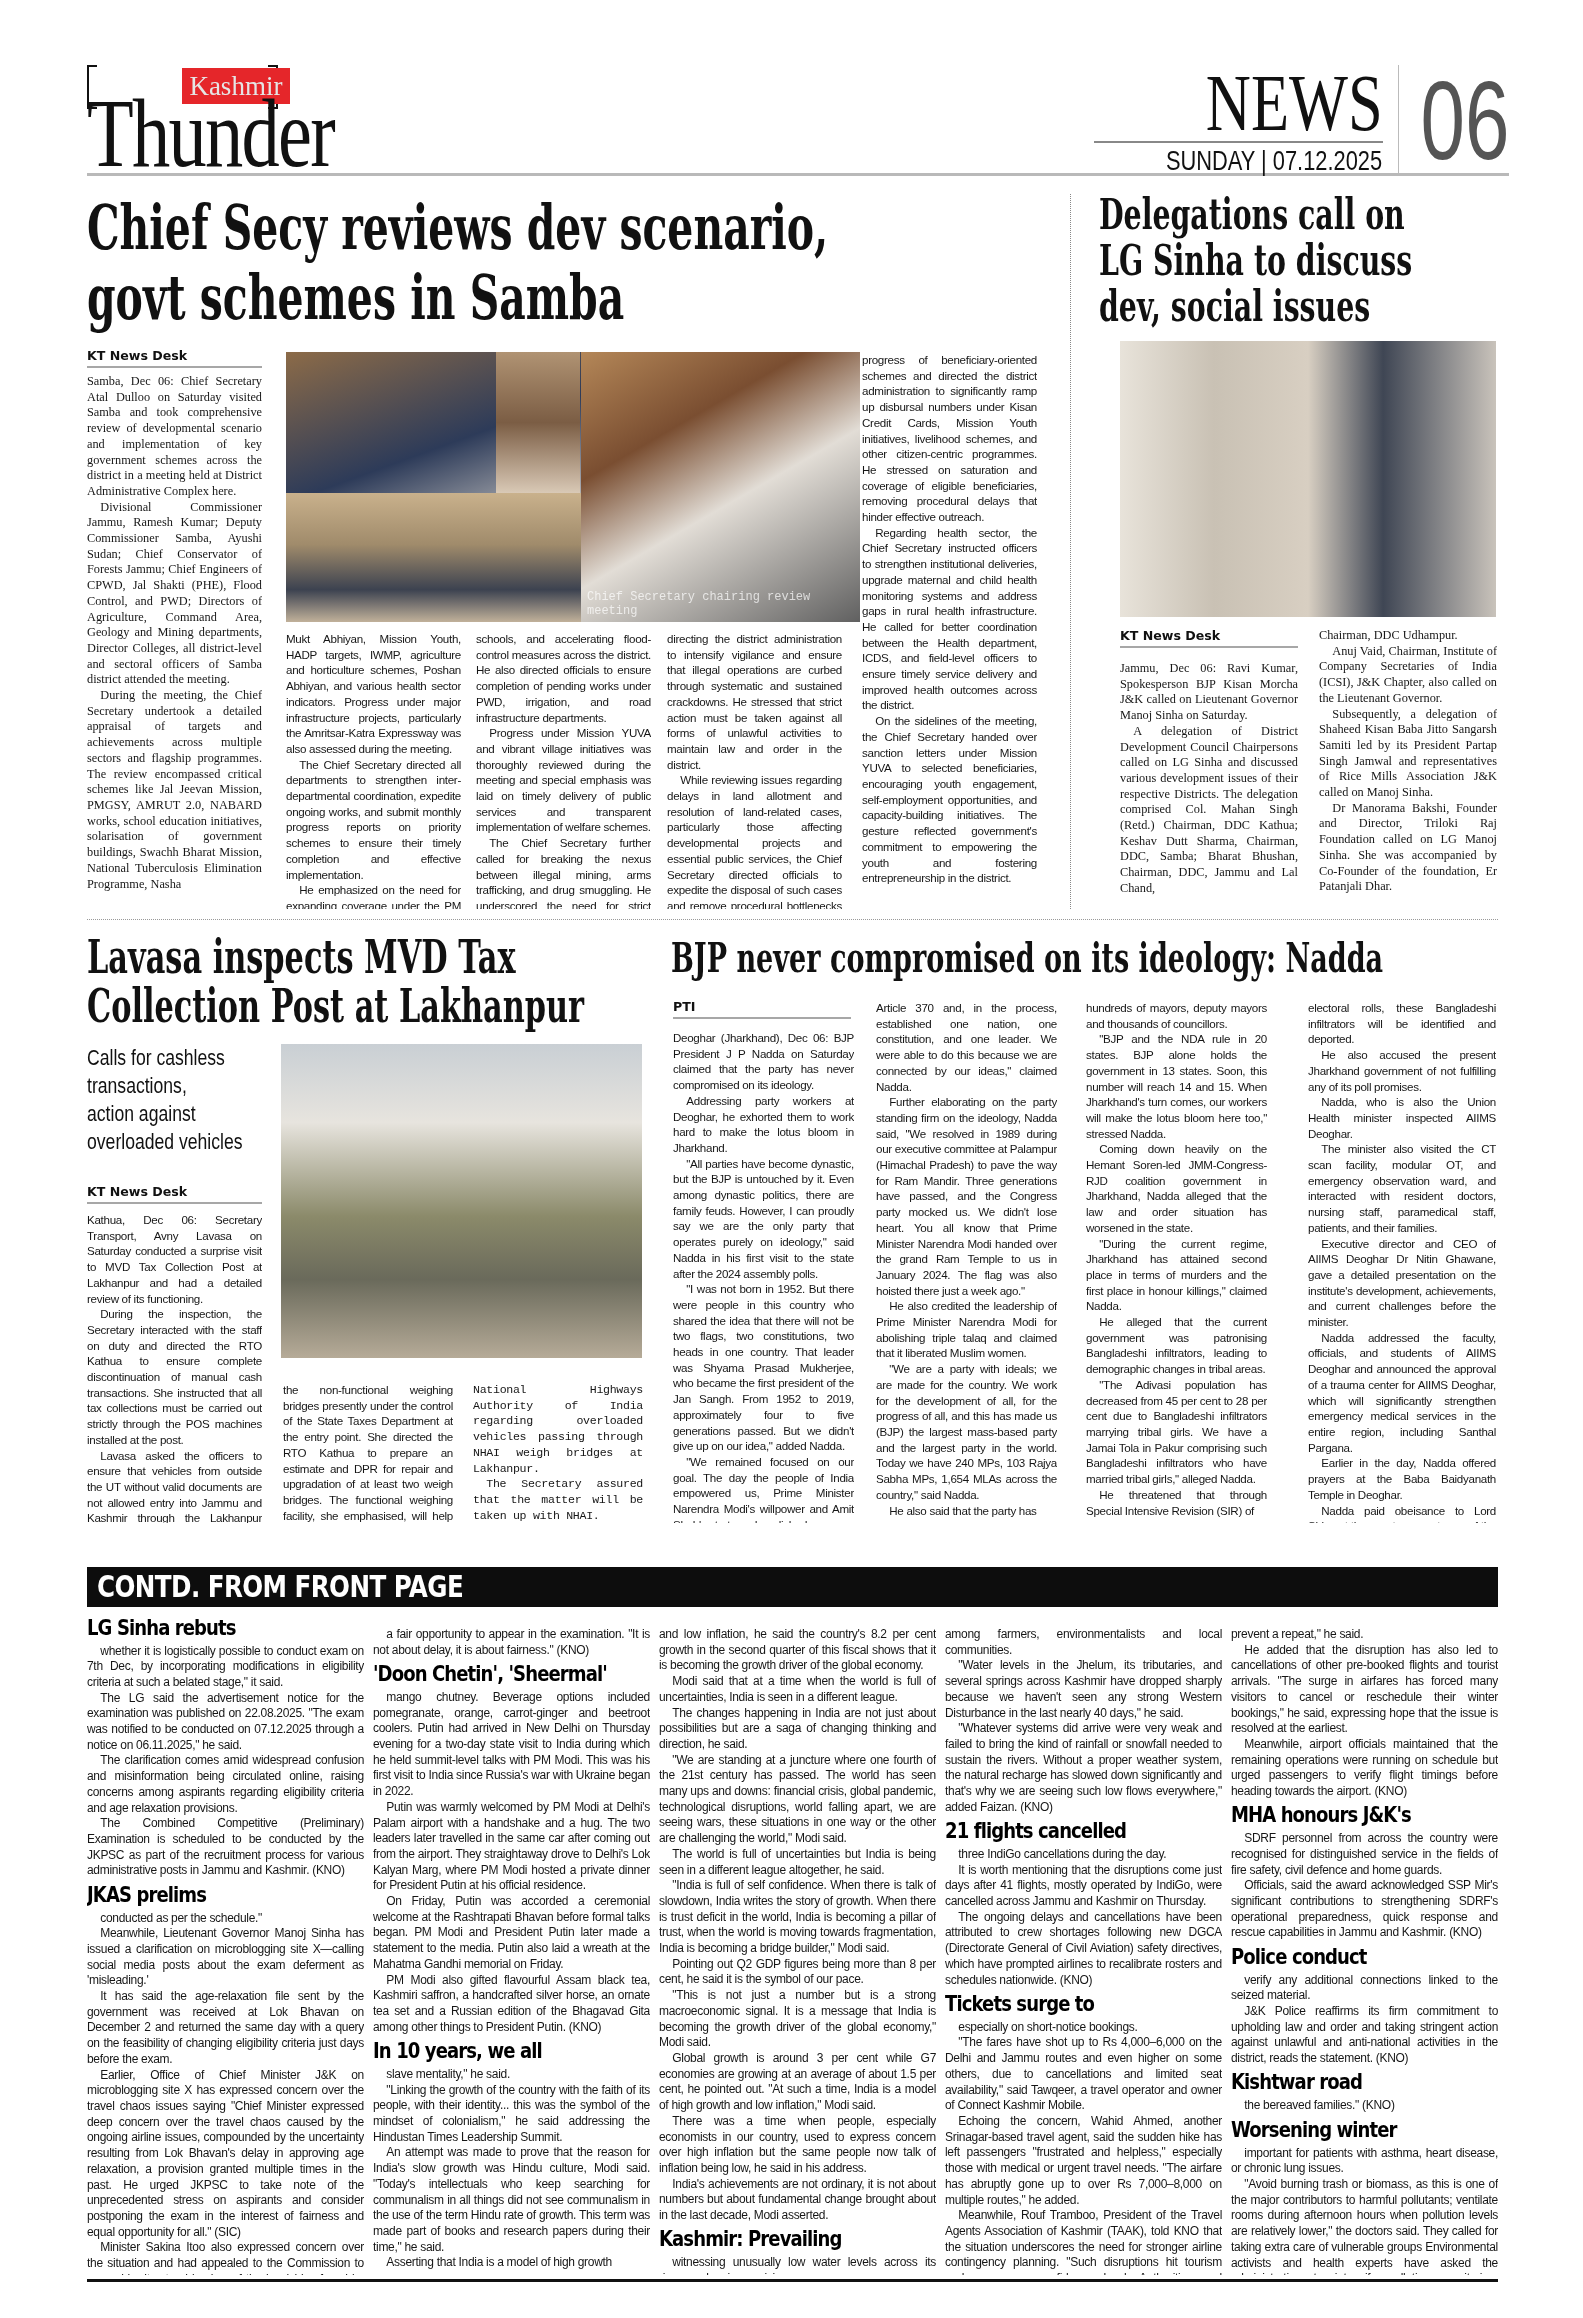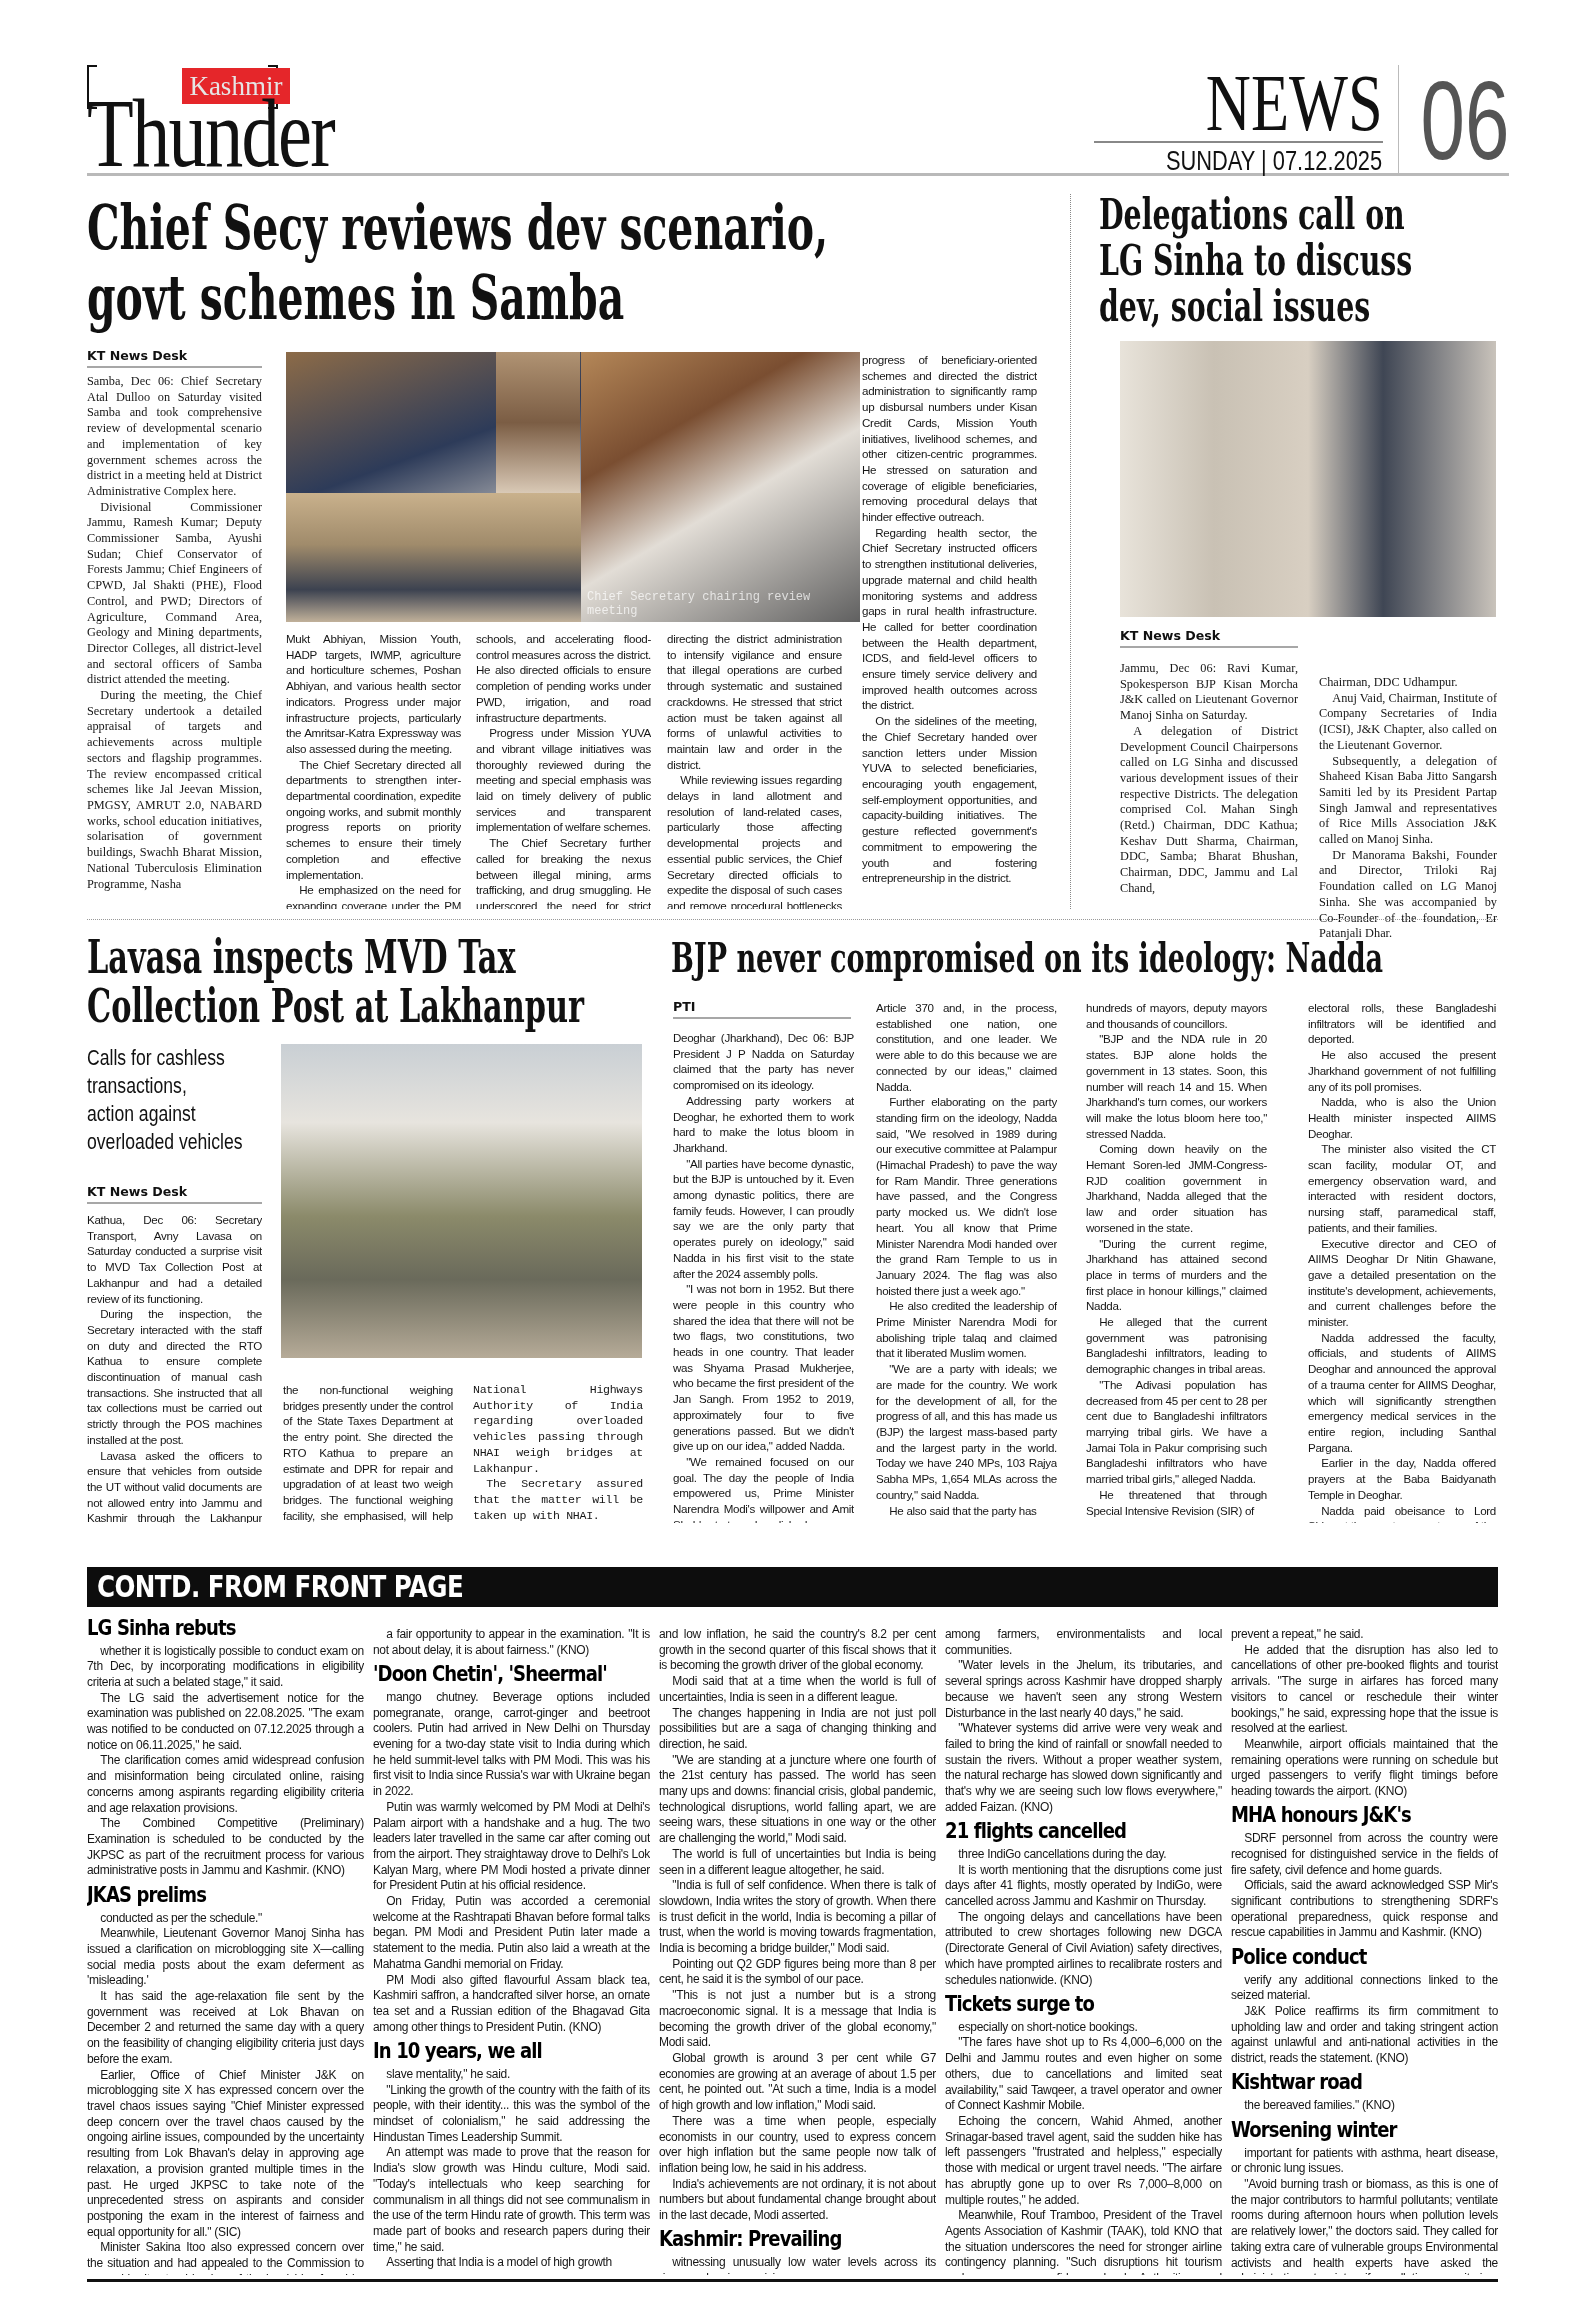--- a/index.html
+++ b/index.html
@@ -117,21 +117,21 @@
   <div class="hl" style="left:1099px; top:237px; font-size:43px; line-height:46px; transform:scaleX(0.66);">LG Sinha to discuss</div>
   <div class="hl" style="left:1099px; top:283px; font-size:43px; line-height:46px; transform:scaleX(0.66);">dev, social issues</div>
 
   <div class="photo ph-bg5" style="left:1120px; top:341px; width:376px; height:276px; background:linear-gradient(90deg,#e8e3da 0%,#c9c1b4 25%,#d8cfc2 50%,#3f4654 70%,#c9c3bb 100%);"></div>
 
   <div class="byline" style="left:1120px; top:628px; width:178px;">KT News Desk</div>
   <div class="col" style="left:1120px; top:661px; width:178px; height:252px;">
     <p class="first">Jammu, Dec 06: Ravi Kumar, Spokesperson BJP Kisan Morcha J&amp;K called on Lieutenant Governor Manoj Sinha on Saturday.</p>
     <p>A delegation of District Development Council Chairpersons called on LG Sinha and discussed various development issues of their respective Districts. The delegation comprised Col. Mahan Singh (Retd.) Chairman, DDC Kathua; Keshav Dutt Sharma, Chairman, DDC, Samba; Bharat Bhushan, Chairman, DDC, Jammu and Lal Chand,</p>
   </div>
-  <div class="col" style="left:1319px; top:628px; width:178px; height:281px;margin-top:47px;">
+  <div class="col" style="left:1319px; top:628px; width:178px; height:281px;">
     <p class="first">Chairman, DDC Udhampur.</p>
     <p>Anuj Vaid, Chairman, Institute of Company Secretaries of India (ICSI), J&amp;K Chapter, also called on the Lieutenant Governor.</p>
     <p>Subsequently, a delegation of Shaheed Kisan Baba Jitto Sangarsh Samiti led by its President Partap Singh Jamwal and representatives of Rice Mills Association J&amp;K called on Manoj Sinha.</p>
     <p>Dr Manorama Bakshi, Founder and Director, Triloki Raj Foundation called on LG Manoj Sinha. She was accompanied by Co-Founder of the foundation, Er Patanjali Dhar.</p>
   </div>
 
   <div class="hrule-dot" style="left:87px; top:919px; width:1411px;"></div>
 
   <div class="hl" style="left:87px; top:933px; font-size:46px; line-height:49px; transform:scaleX(0.66);">Lavasa inspects MVD Tax</div>
   <div class="hl" style="left:87px; top:982px; font-size:46px; line-height:49px; transform:scaleX(0.66);">Collection Post at Lakhanpur</div>
@@ -228,21 +228,21 @@
     <div class="subhd">In 10 years, we all</div>
     <p>slave mentality," he said.</p>
     <p>"Linking the growth of the country with the faith of its people, with their identity... this was the symbol of the mindset of colonialism," he said addressing the Hindustan Times Leadership Summit.</p>
     <p>An attempt was made to prove that the reason for India's slow growth was Hindu culture, Modi said. "Today's intellectuals who keep searching for communalism in all things did not see communalism in the use of the term Hindu rate of growth. This term was made part of books and research papers during their time," he said.</p>
     <p>Asserting that India is a model of high growth</p>
   </div>
 
   <div class="col cond" style="left:659px; top:1627px; width:277px; height:648px; font-size:12px;">
     <p class="first">and low inflation, he said the country's 8.2 per cent growth in the second quarter of this fiscal shows that it is becoming the growth driver of the global economy.</p>
     <p>Modi said that at a time when the world is full of uncertainties, India is seen in a different league.</p>
-    <p>The changes happening in India are not just poll possibilities but are a saga of changing thinking and direction, he said.</p>
+    <p>The changes happening in India are not just about possibilities but are a saga of changing thinking and direction, he said.</p>
     <p>"We are standing at a juncture where one fourth of the 21st century has passed. The world has seen many ups and downs: financial crisis, global pandemic, technological disruptions, world falling apart, we are seeing wars, these situations in one way or the other are challenging the world," Modi said.</p>
     <p>The world is full of uncertainties but India is being seen in a different league altogether, he said.</p>
     <p>"India is full of self confidence. When there is talk of slowdown, India writes the story of growth. When there is trust deficit in the world, India is becoming a pillar of trust, when the world is moving towards fragmentation, India is becoming a bridge builder," Modi said.</p>
     <p>Pointing out Q2 GDP figures being more than 8 per cent, he said it is the symbol of our pace.</p>
     <p>"This is not just a number but is a strong macroeconomic signal. It is a message that India is becoming the growth driver of the global economy," Modi said.</p>
     <p>Global growth is around 3 per cent while G7 economies are growing at an average of about 1.5 per cent, he pointed out. "At such a time, India is a model of high growth and low inflation," Modi said.</p>
     <p>There was a time when people, especially economists in our country, used to express concern over high inflation but the same people now talk of inflation being low, he said in his address.</p>
     <p>India's achievements are not ordinary, it is not about numbers but about fundamental change brought about in the last decade, Modi asserted.</p>
     <div class="subhd">Kashmir: Prevailing</div>
     <p>witnessing unusually low water levels across its rivers and springs, raising concerns</p>

